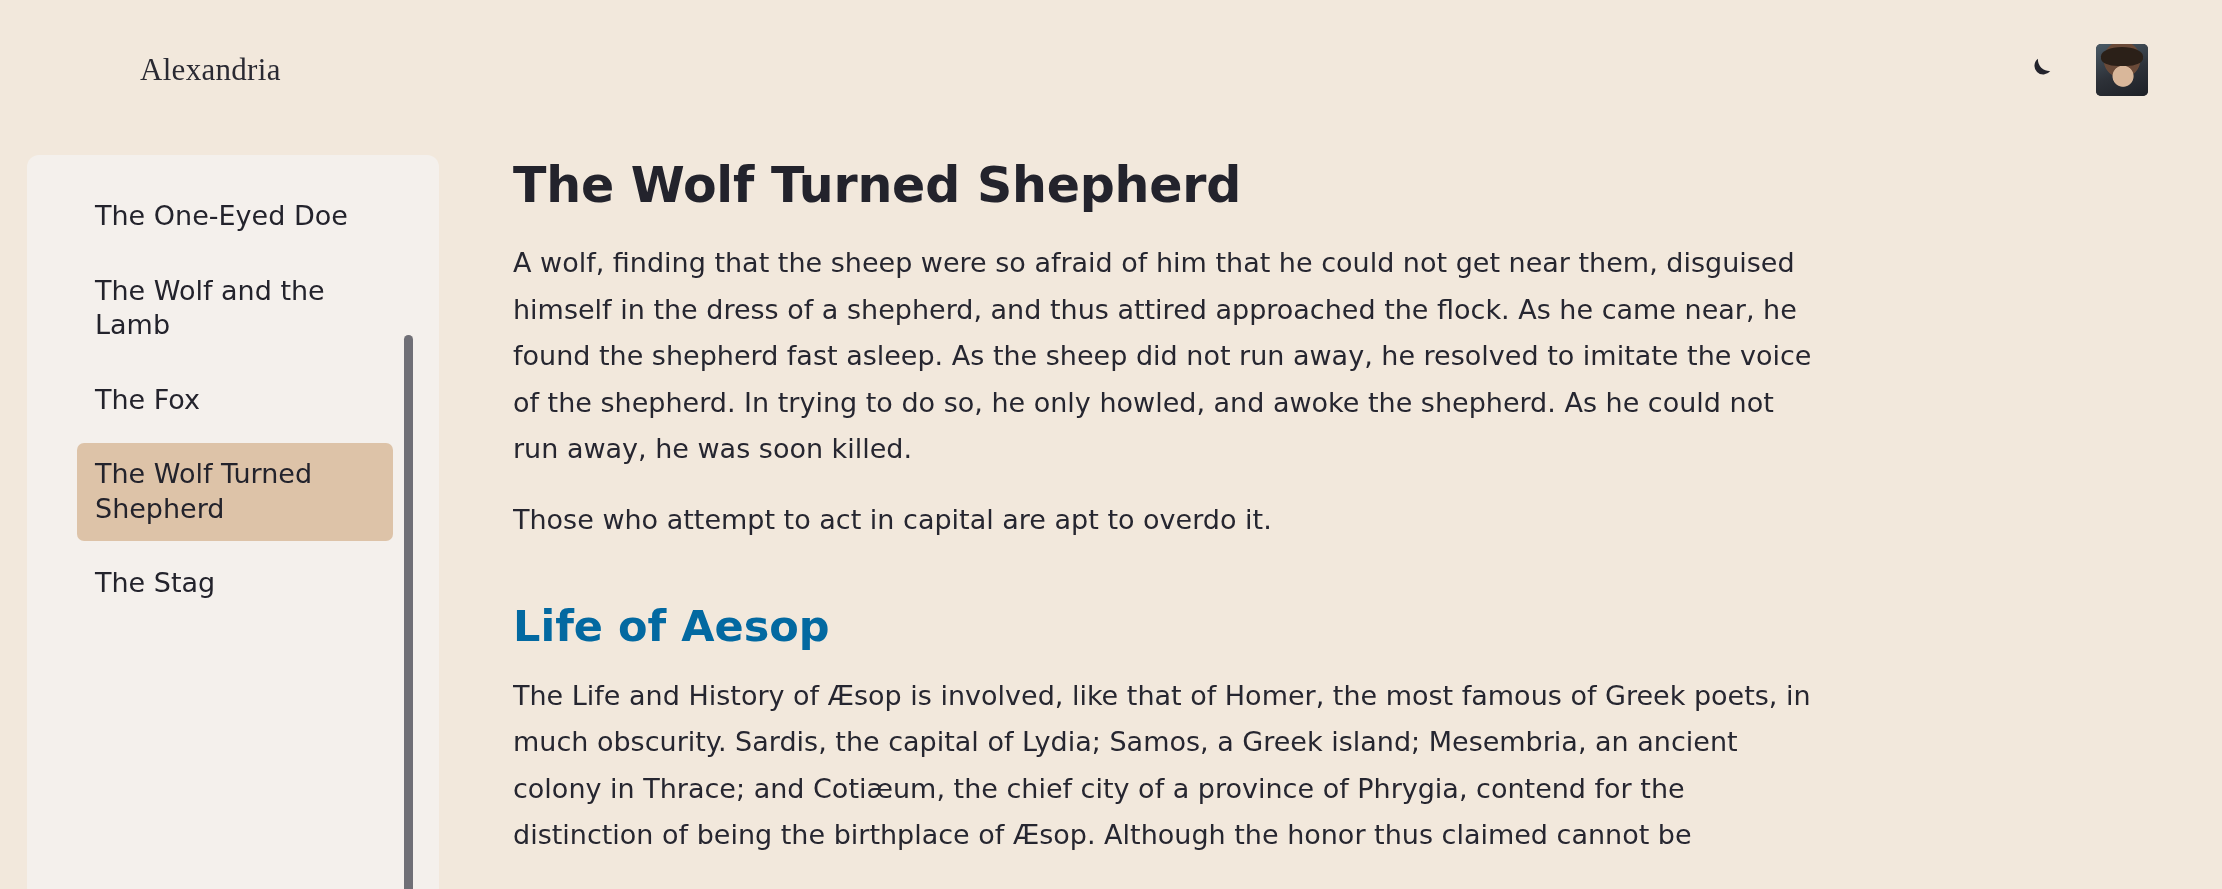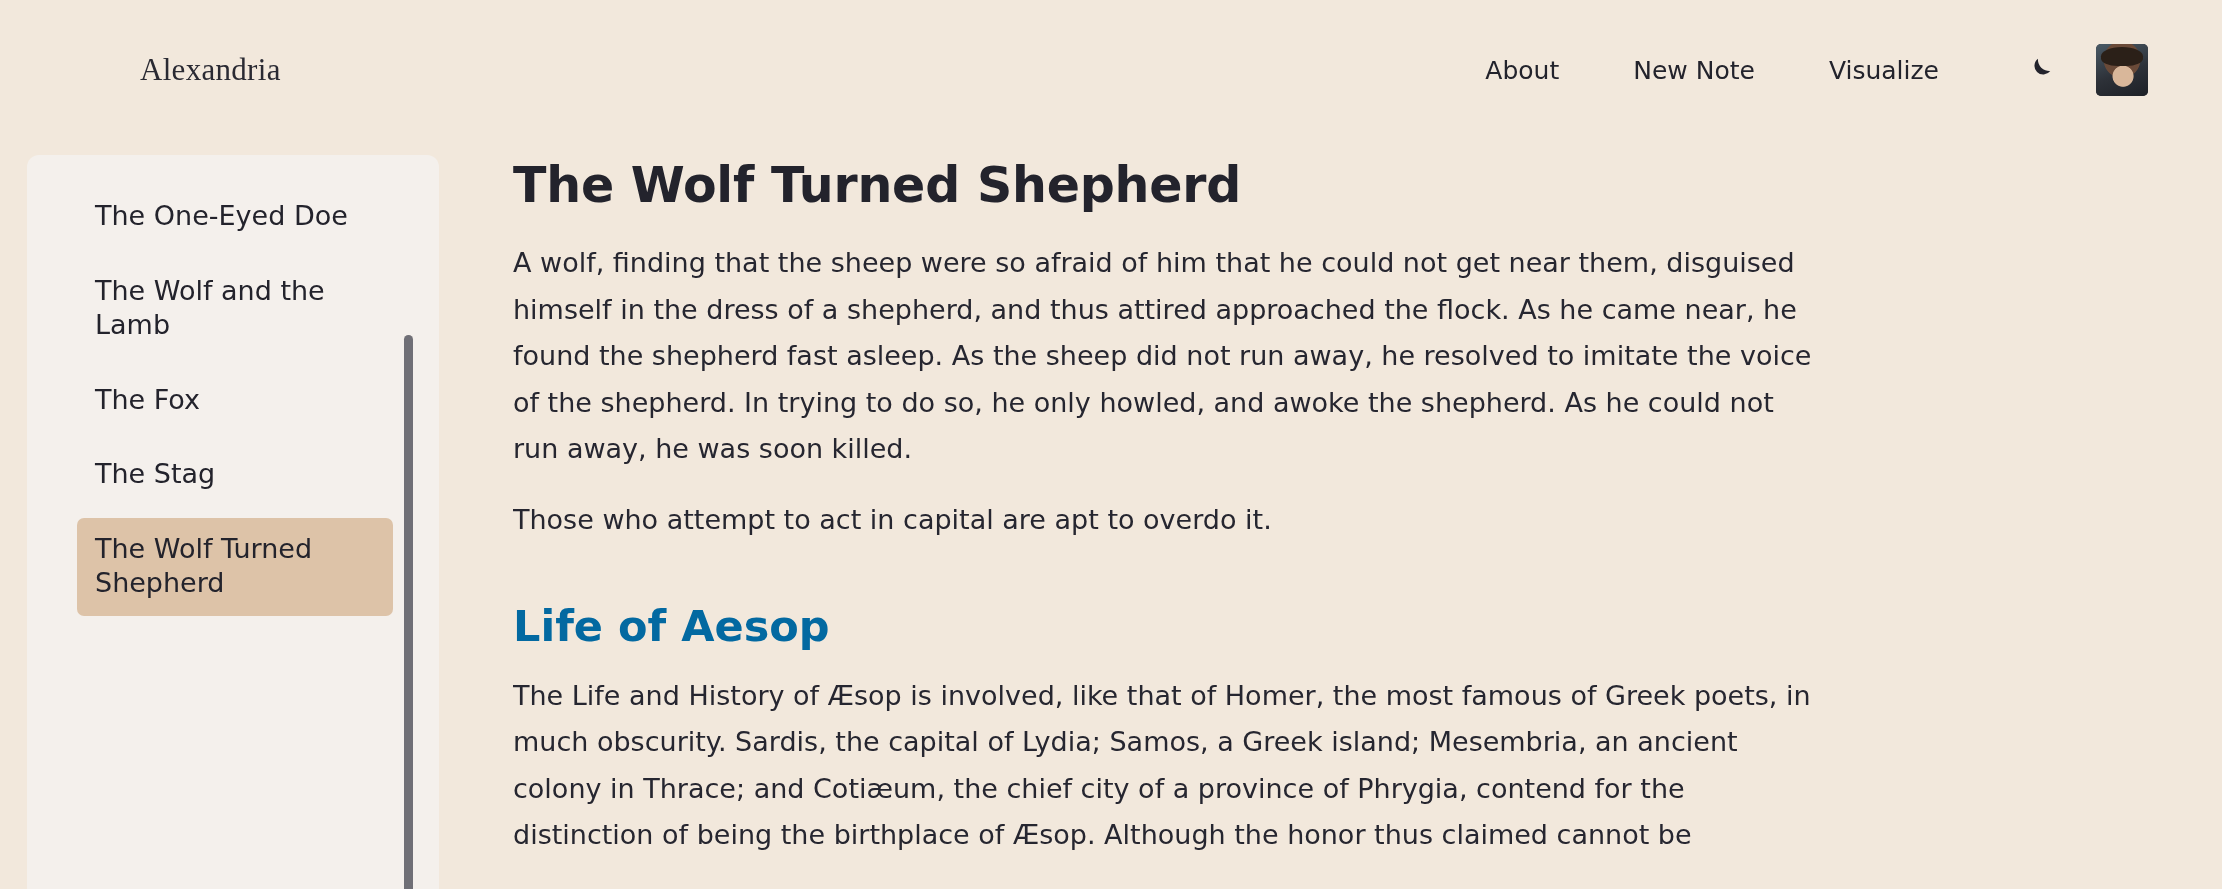--- a/index.html
+++ b/index.html
@@ -175,48 +175,43 @@
 </style>
 </head>
 <body>
 
 <div class="app">
 
   <div class="header">
     <div class="brand">Alexandria</div>
 
     <div style="display:flex;align-items:center;">
-      <div class="nav">
-        <span class="nav-link">About</span>
-        <span class="nav-link">New Note</span>
-        <span class="nav-link">Visualize</span>
-      </div>
 
       <div class="theme-toggle">
         <svg width="30" height="30" viewBox="0 0 24 24">
           <path d="M21 12.79A9 9 0 0 1 11.21 3 7 7 0 1 0 21 12.79z" fill="#23232c"></path>
         </svg>
       </div>
 
       <div class="avatar">
         <div class="face"></div>
         <div class="hairline"></div>
       </div>
     </div>
   </div>
 
   <div class="sidebar">
     <ul class="side-list">
       <li class="side-item">The One-Eyed Doe</li>
       <li class="side-item">The Wolf and the
 Lamb</li>
       <li class="side-item">The Fox</li>
-      <li class="side-item">The Stag</li>
       <li class="side-item active">The Wolf Turned
 Shepherd</li>
+      <li class="side-item">The Stag</li>
     </ul>
     <div class="scrollbar-track">
       <div class="scrollbar-thumb"></div>
     </div>
   </div>
 
   <div class="content">
     <h1 class="doc-title">The Wolf Turned Shepherd</h1>
     <p class="para">A wolf, finding that the sheep were so afraid of him that he could not get near them, disguised himself in the dress of a shepherd, and thus attired approached the flock. As he came near, he found the shepherd fast asleep. As the sheep did not run away, he resolved to imitate the voice of the shepherd. In trying to do so, he only howled, and awoke the shepherd. As he could not run away, he was soon killed.</p>
     <p class="para">Those who attempt to act in capital are apt to overdo it.</p>

